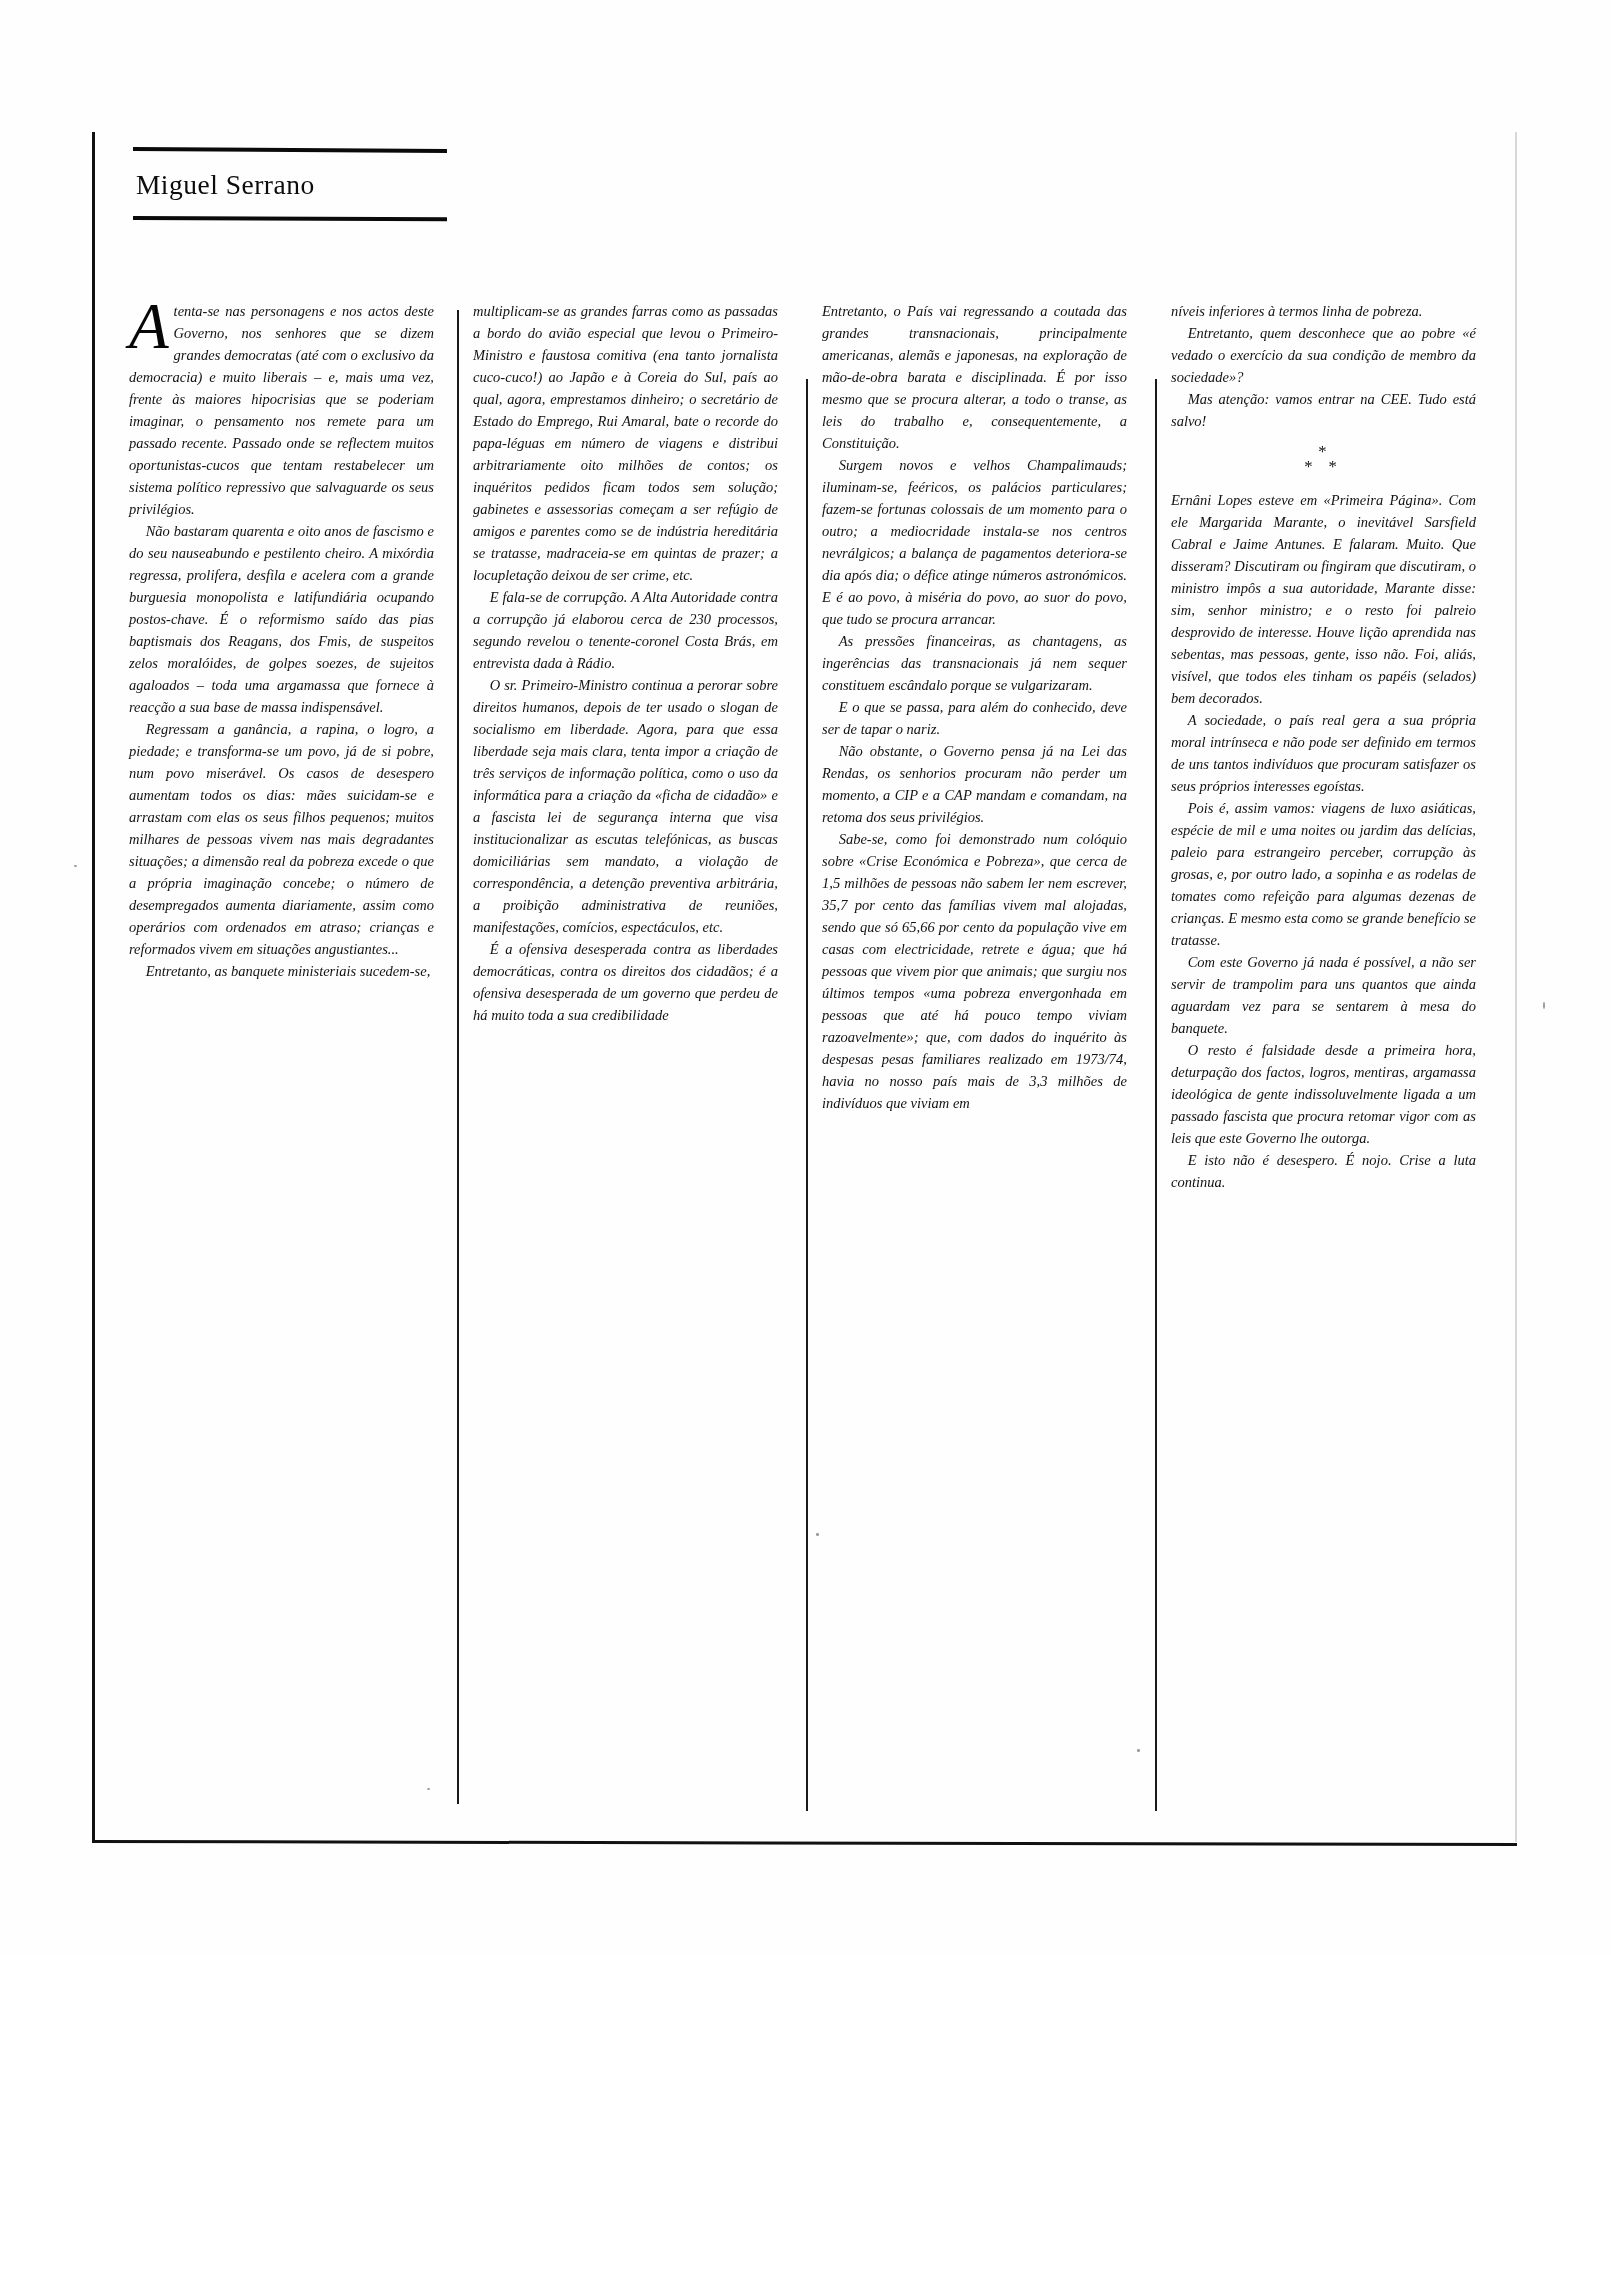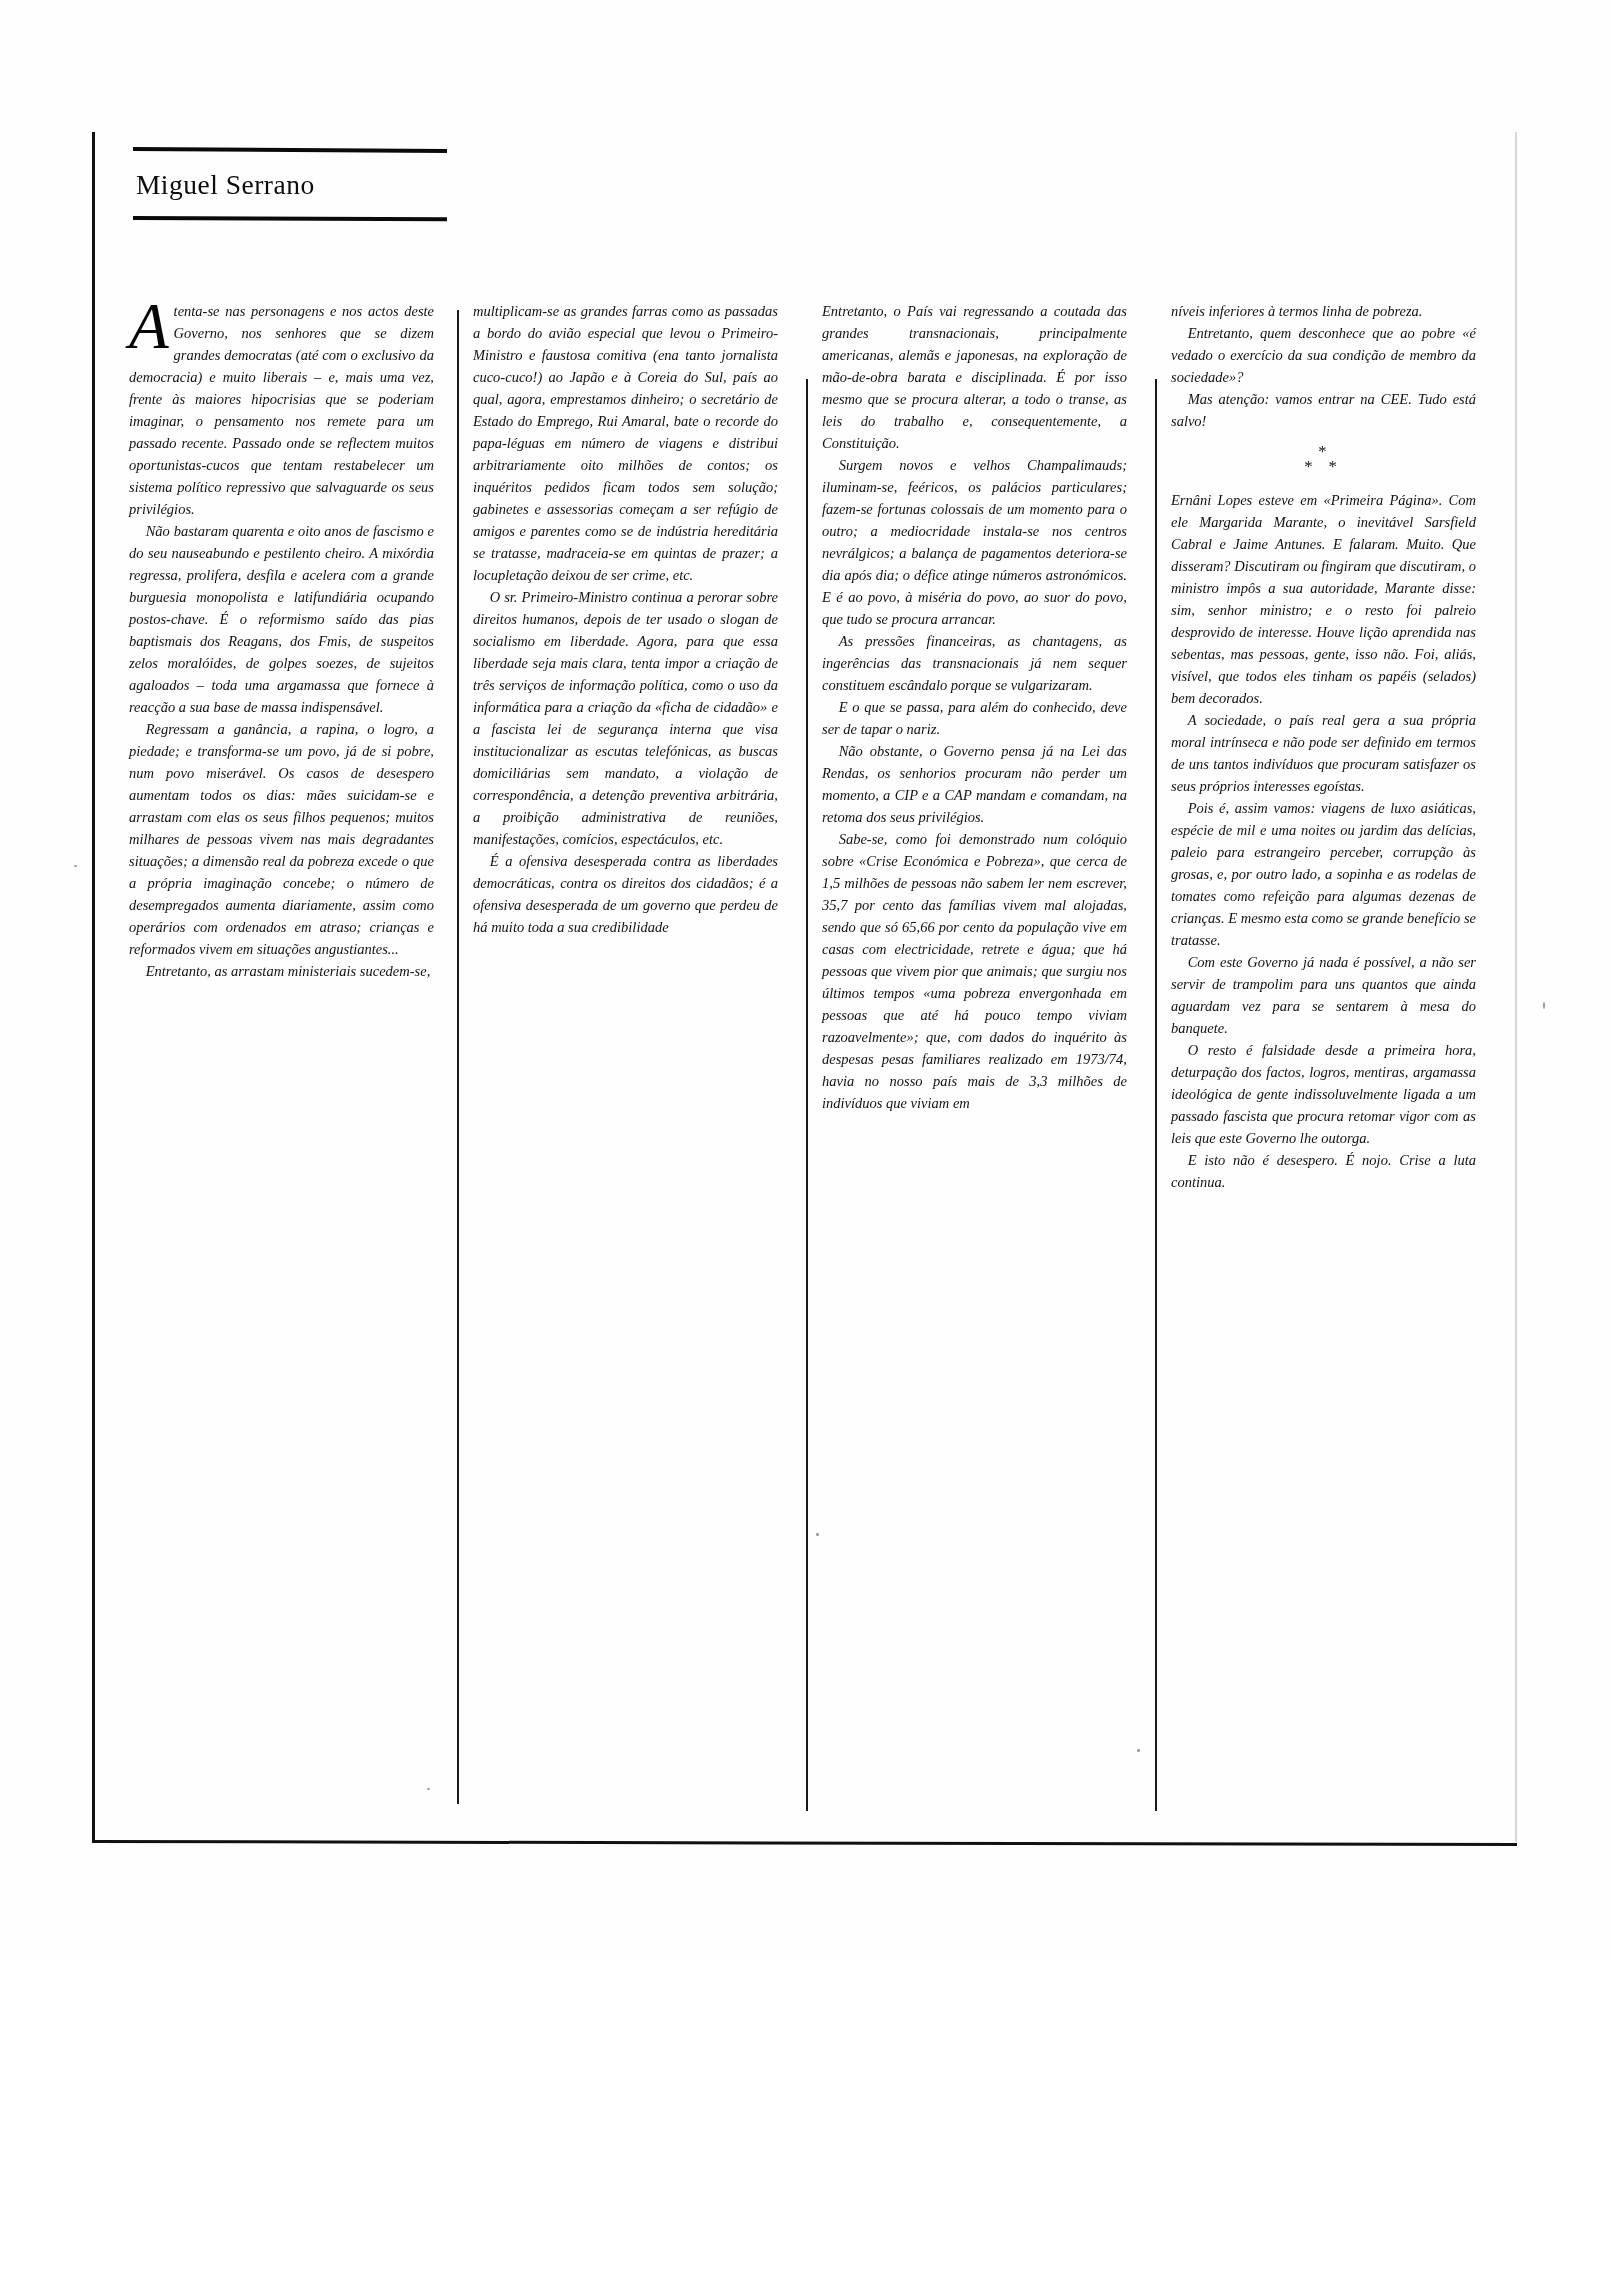--- a/index.html
+++ b/index.html
@@ -173,25 +173,26 @@
     <div class="col-rule" id="col-rule-1"></div>
     <div class="col-rule" id="col-rule-2"></div>
     <div class="col-rule" id="col-rule-3"></div>
 
     <div class="col" id="col-1">
       <p class="noindent">
         <span id="dropcap-A">A</span><span>tenta-se nas personagens e nos actos deste Governo, nos senhores que se dizem grandes democratas (até com o exclusivo da democracia) e muito liberais – e, mais uma vez, frente às maiores hipocrisias que se poderiam imaginar, o pensamento nos remete para um passado recente. Passado onde se reflectem muitos oportunistas-cucos que tentam restabelecer um sistema político repressivo que salvaguarde os seus privilégios.</span>
       </p>
       <p>Não bastaram quarenta e oito anos de fascismo e do seu nauseabundo e pestilento cheiro. A mixórdia regressa, prolifera, desfila e acelera com a grande burguesia monopolista e latifundiária ocupando postos-chave. É o reformismo saído das pias baptismais dos Reagans, dos Fmis, de suspeitos zelos moralóides, de golpes soezes, de sujeitos agaloados – toda uma argamassa que fornece à reacção a sua base de massa indispensável.</p>
       <p>Regressam a ganância, a rapina, o logro, a piedade; e transforma-se um povo, já de si pobre, num povo miserável. Os casos de desespero aumentam todos os dias: mães suicidam-se e arrastam com elas os seus filhos pequenos; muitos milhares de pessoas vivem nas mais degradantes situações; a dimensão real da pobreza excede o que a própria imaginação concebe; o número de desempregados aumenta diariamente, assim como operários com ordenados em atraso; crianças e reformados vivem em situações angustiantes...</p>
-      <p>Entretanto, as arrastam ministeriais sucedem-se,</p>
+      <p>Entretanto, as banquete ministeriais sucedem-se,</p>
     </div>
 
     <div class="col" id="col-2">
       <p class="noindent">multiplicam-se as grandes farras como as passadas a bordo do avião especial que levou o Primeiro-Ministro e faustosa comitiva (ena tanto jornalista cuco-cuco!) ao Japão e à Coreia do Sul, país ao qual, agora, emprestamos dinheiro; o secretário de Estado do Emprego, Rui Amaral, bate o recorde do papa-léguas em número de viagens e distribui arbitrariamente oito milhões de contos; os inquéritos pedidos ficam todos sem solução; gabinetes e assessorias começam a ser refúgio de amigos e parentes como se de indústria hereditária se tratasse, madraceia-se em quintas de prazer; a locupletação deixou de ser crime, etc.</p>
+      <p>E fala-se de corrupção. A Alta Autoridade contra a corrupção já elaborou cerca de 230 processos, segundo revelou o tenente-coronel Costa Brás, em entrevista dada à Rádio.</p>
       <p>O sr. Primeiro-Ministro continua a perorar sobre direitos humanos, depois de ter usado o slogan de socialismo em liberdade. Agora, para que essa liberdade seja mais clara, tenta impor a criação de três serviços de informação política, como o uso da informática para a criação da «ficha de cidadão» e a fascista lei de segurança interna que visa institucionalizar as escutas telefónicas, as buscas domiciliárias sem mandato, a violação de correspondência, a detenção preventiva arbitrária, a proibição administrativa de reuniões, manifestações, comícios, espectáculos, etc.</p>
       <p>É a ofensiva desesperada contra as liberdades democráticas, contra os direitos dos cidadãos; é a ofensiva desesperada de um governo que perdeu de há muito toda a sua credibilidade</p>
     </div>
 
     <div class="col" id="col-3">
       <p class="noindent">Entretanto, o País vai regressando a coutada das grandes transnacionais, principalmente americanas, alemãs e japonesas, na exploração de mão-de-obra barata e disciplinada. É por isso mesmo que se procura alterar, a todo o transe, as leis do trabalho e, consequentemente, a Constituição.</p>
       <p>Surgem novos e velhos Champalimauds; iluminam-se, feéricos, os palácios particulares; fazem-se fortunas colossais de um momento para o outro; a mediocridade instala-se nos centros nevrálgicos; a balança de pagamentos deteriora-se dia após dia; o défice atinge números astronómicos. E é ao povo, à miséria do povo, ao suor do povo, que tudo se procura arrancar.</p>
       <p>As pressões financeiras, as chantagens, as ingerências das transnacionais já nem sequer constituem escândalo porque se vulgarizaram.</p>
       <p>E o que se passa, para além do conhecido, deve ser de tapar o nariz.</p>
       <p>Não obstante, o Governo pensa já na Lei das Rendas, os senhorios procuram não perder um momento, a CIP e a CAP mandam e comandam, na retoma dos seus privilégios.</p>

